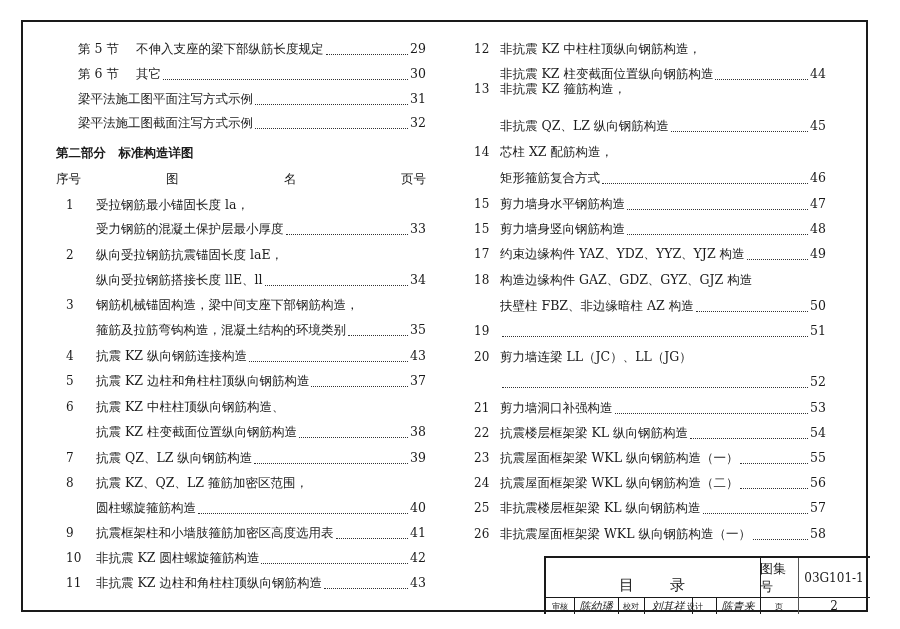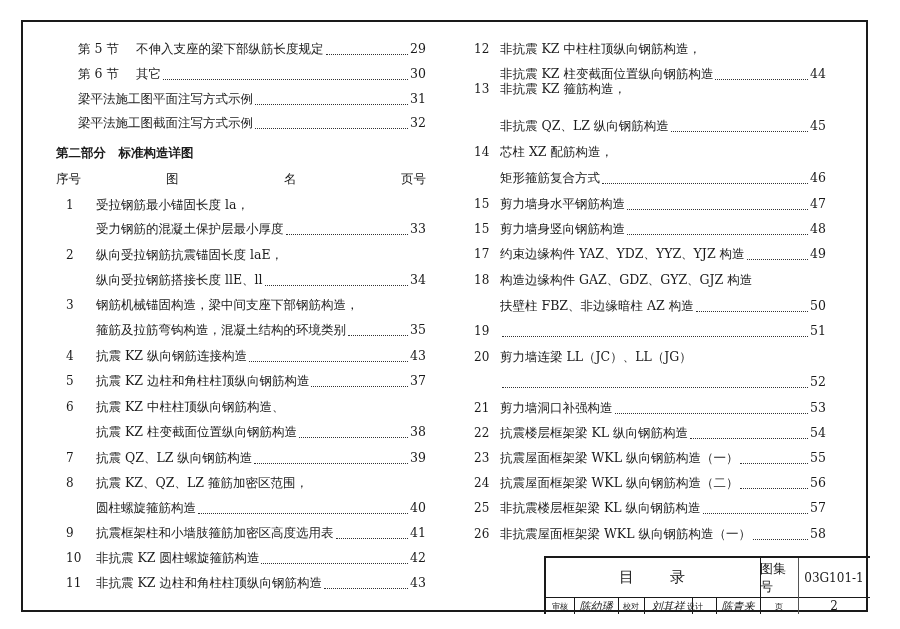--- a/index.html
+++ b/index.html
@@ -278,21 +278,21 @@
     <span class="dots"></span>
     <span class="page">58</span>
   </div>
 </div>
 
 <div class="tb">
   <div class="tb-line-h" style="top:39px"></div>
   <div class="tb-line-v" style="left:214px; height:56px"></div>
   <div class="tb-line-v" style="left:252px; height:56px; background:#555"></div>
 
-  <div class="tb-cell" style="left:0; top:0; width:214px; height:39px; font-size:15px; letter-spacing:2px">目　　录</div>
+  <div class="tb-cell" style="left:0; top:8px; width:214px; height:39px; font-size:15px; letter-spacing:2px">目　　录</div>
   <div class="tb-cell" style="left:214px; top:0; width:38px; height:39px; font-size:13px">图集号</div>
   <div class="tb-cell" style="left:252px; top:0; width:72px; height:39px; font-size:12px">03G101-1</div>
 
   <div class="tb-line-v" style="left:28px; top:39px; height:17px"></div>
   <div class="tb-line-v" style="left:72px; top:39px; height:17px"></div>
   <div class="tb-line-v" style="left:98px; top:39px; height:17px"></div>
   <div class="tb-line-v" style="left:146px; top:39px; height:17px"></div>
   <div class="tb-line-v" style="left:170px; top:39px; height:17px"></div>
 
   <div class="tb-cell small" style="left:0; top:40px; width:28px; height:16px">审核</div>

